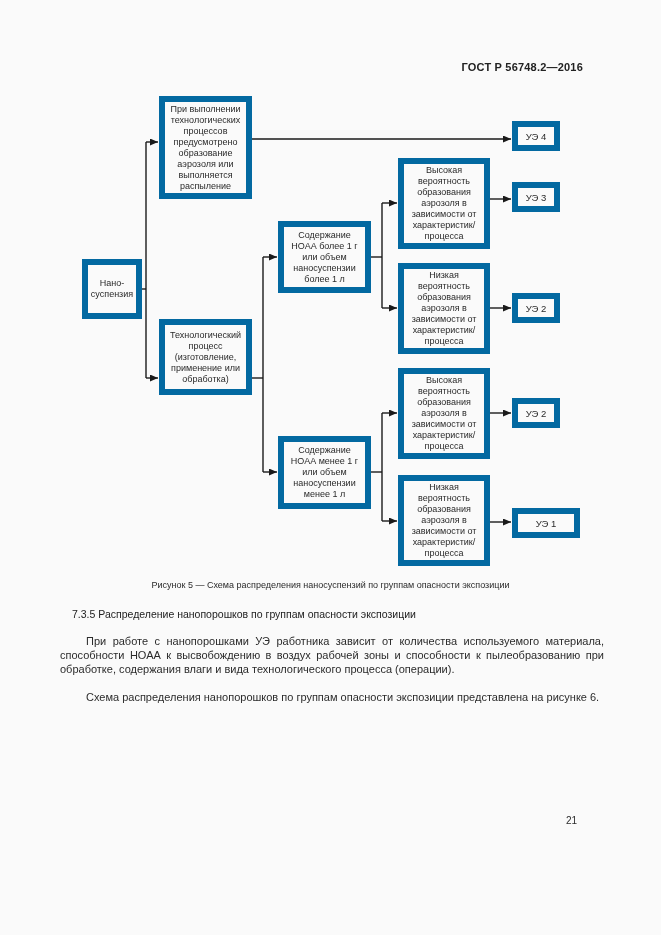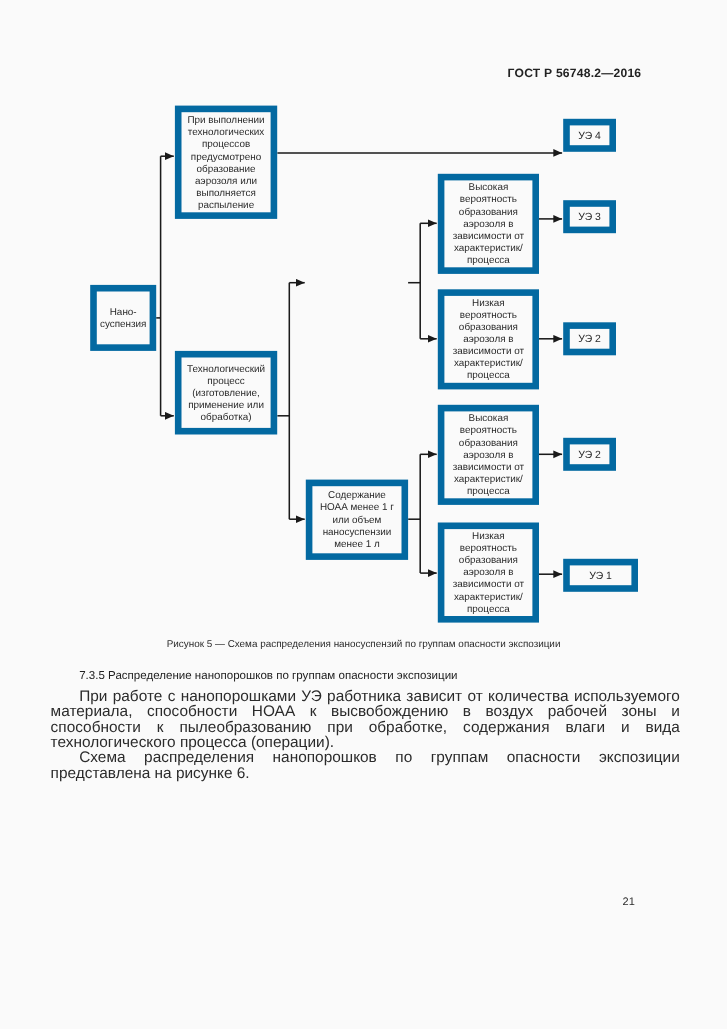--- a/index.html
+++ b/index.html
@@ -67,22 +67,22 @@
     width: 572px;
   }
   .textblock h2 {
     margin: 0 0 5px 0;
     font-size: 10.5px;
     font-weight: normal;
     text-indent: 26px;
     color: #222;
   }
   .textblock p {
-    margin: 0;
-    font-size: 14px;
+    margin: 14px;
+    font-size: 11px;
     line-height: 14px;
     text-align: justify;
     text-indent: 26px;
     color: #2b2b2b;
   }
   .page-number {
     position: absolute;
     left: 566px;
     top: 815px;
     font-size: 10px;
@@ -133,32 +133,33 @@
       <path d="M490 522 H511" marker-end="url(#arw)"></path>
     </g>
   </svg>
 
   <div class="node" style="left:70px; top:259px; width:60px; height:60px;margin-left:12px;">Нано-суспензия</div>
 
   <div class="node" style="left:159px; top:96px; width:93px; height:103px;">При выполнении технологических процессов предусмотрено образование аэрозоля или выполняется распыление</div>
 
   <div class="node" style="left:159px; top:319px; width:93px; height:76px;">Технологический процесс (изготовление, применение или обработка)</div>
 
+  <div class="node" style="left:278px; top:221px; width:93px; height:72px;">Содержание НОАА более 1 г или объем наносуспензии более 1 л</div>
 
   <div class="node" style="left:278px; top:436px; width:93px; height:73px;">Содержание НОАА менее 1 г или объем наносуспензии менее 1 л</div>
 
   <div class="node" style="left:398px; top:158px; width:92px; height:91px;">Высокая вероятность образования аэрозоля в зависимости от характеристик/процесса</div>
 
   <div class="node" style="left:398px; top:263px; width:92px; height:91px;">Низкая вероятность образования аэрозоля в зависимости от характеристик/процесса</div>
 
   <div class="node" style="left:398px; top:368px; width:92px; height:91px;">Высокая вероятность образования аэрозоля в зависимости от характеристик/процесса</div>
 
   <div class="node" style="left:398px; top:475px; width:92px; height:91px;">Низкая вероятность образования аэрозоля в зависимости от характеристик/процесса</div>
 
-  <div class="node ue" style="left:512px; top:108px; width:48px; height:30px;">УЭ 4</div>
+  <div class="node ue" style="left:512px; top:121px; width:48px; height:30px;">УЭ 4</div>
 
   <div class="node ue" style="left:512px; top:182px; width:48px; height:30px;">УЭ 3</div>
 
   <div class="node ue" style="left:512px; top:293px; width:48px; height:30px;">УЭ 2</div>
 
   <div class="node ue" style="left:512px; top:398px; width:48px; height:30px;">УЭ 2</div>
 
   <div class="node ue" style="left:512px; top:508px; width:68px; height:30px;">УЭ 1</div>
 
   <div class="fig-caption">Рисунок 5 — Схема распределения наносуспензий по группам опасности экспозиции</div>

